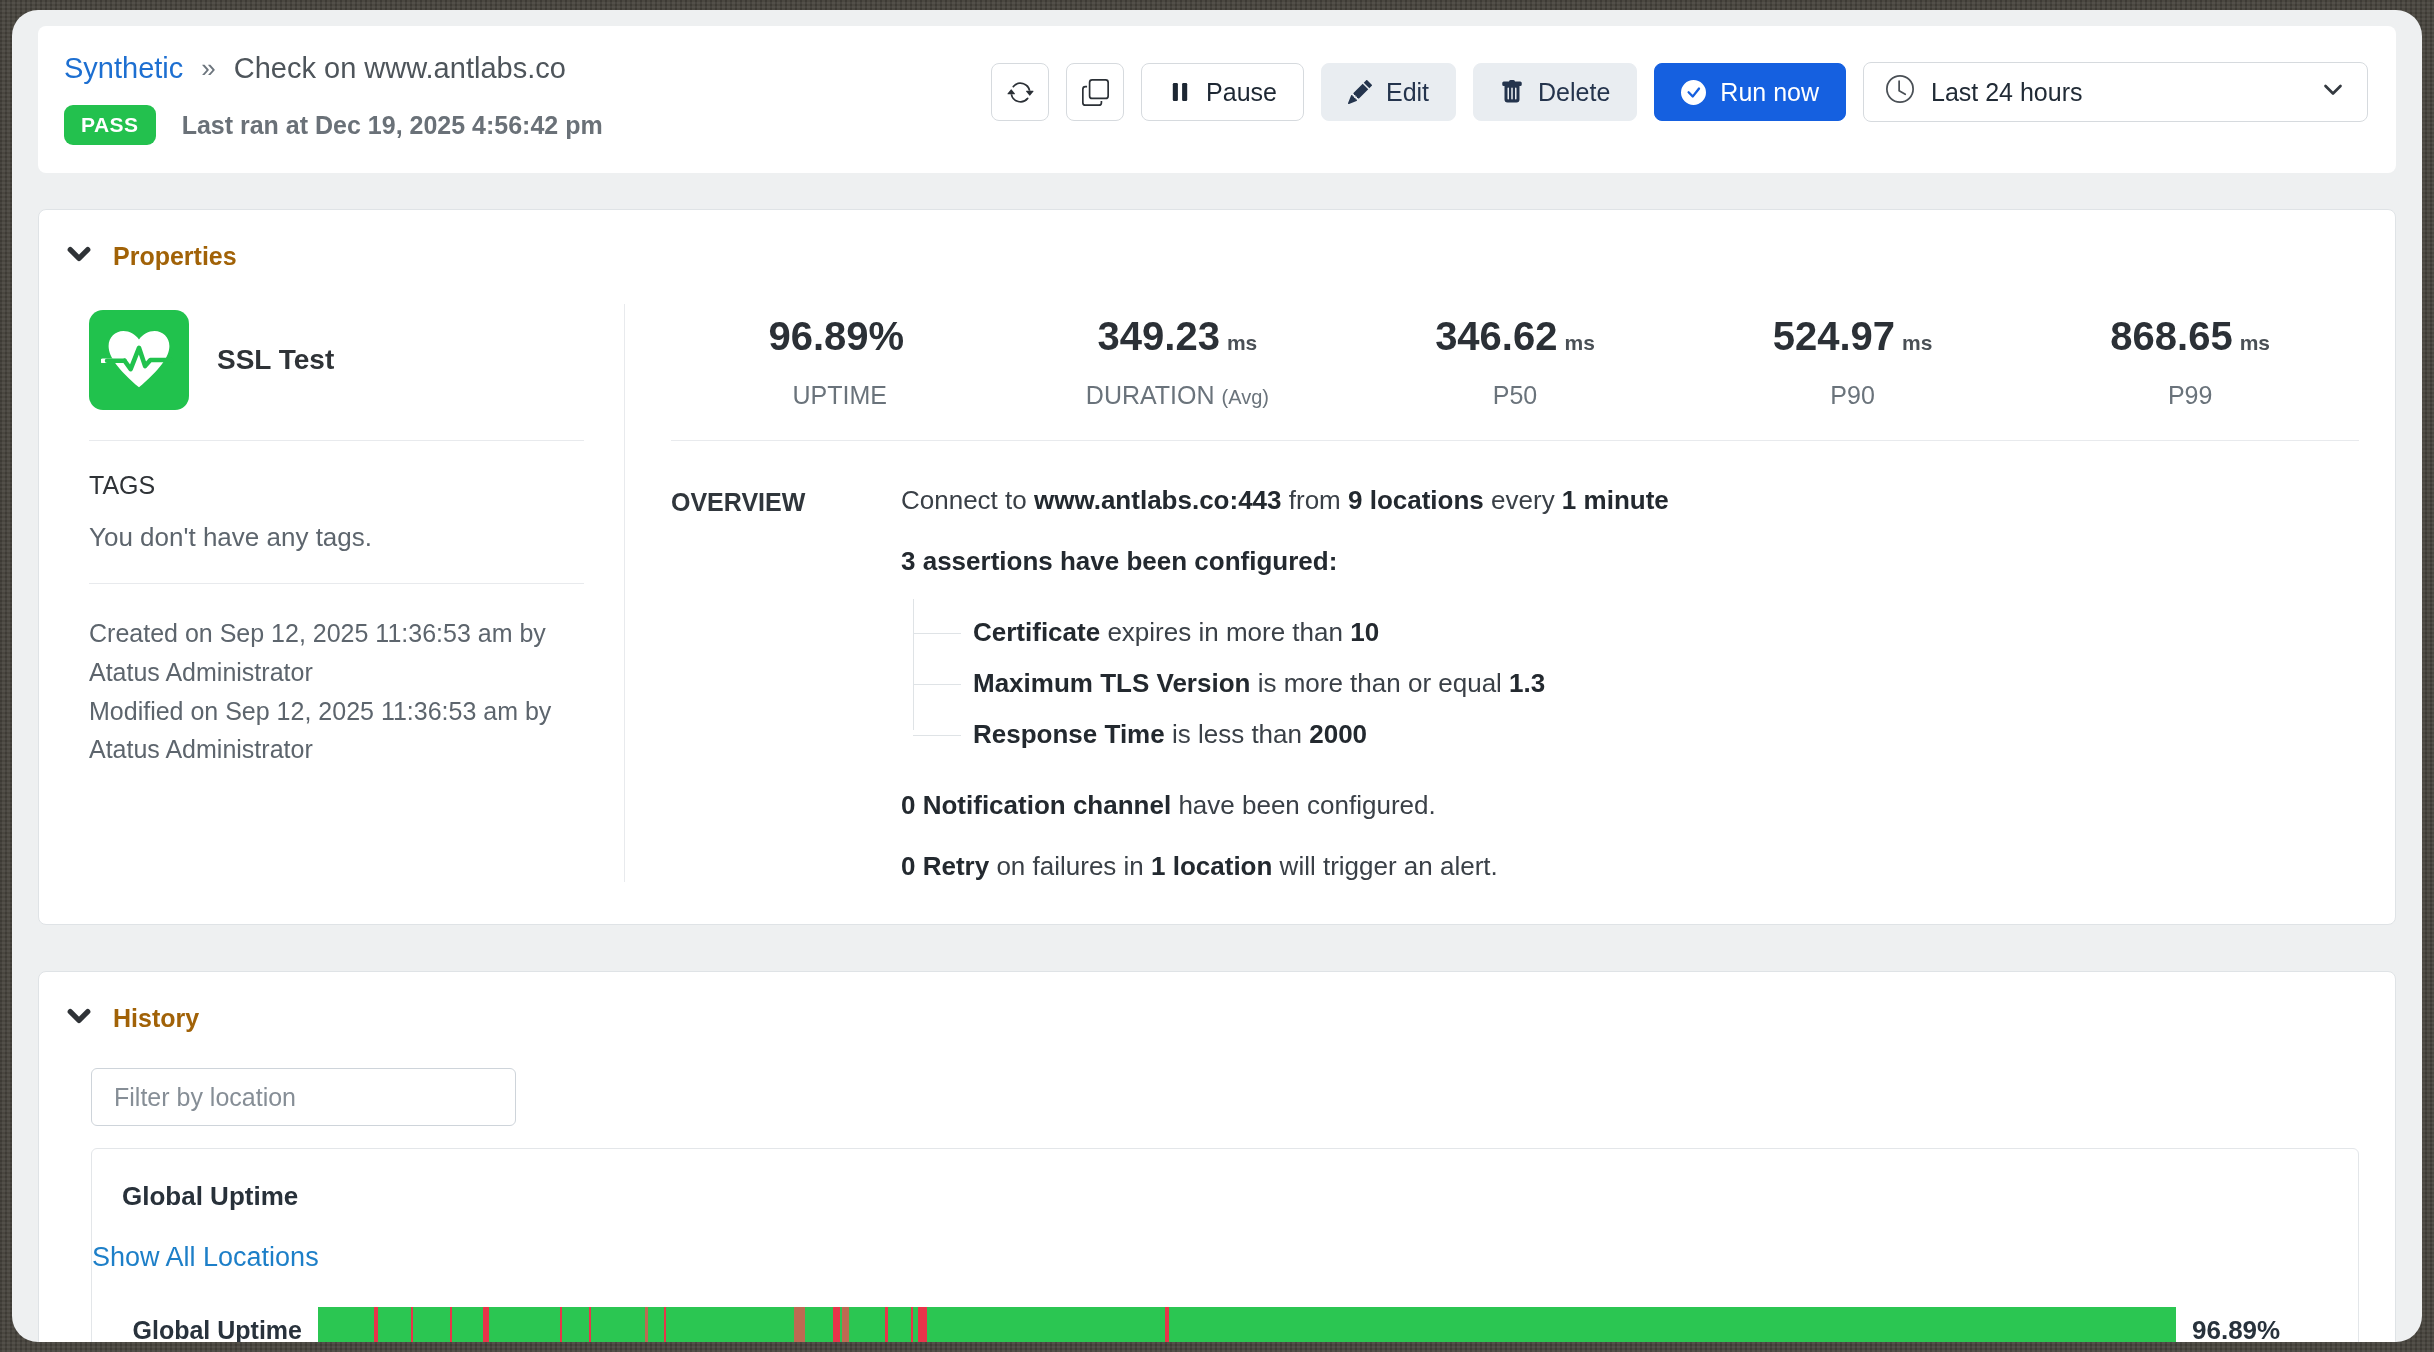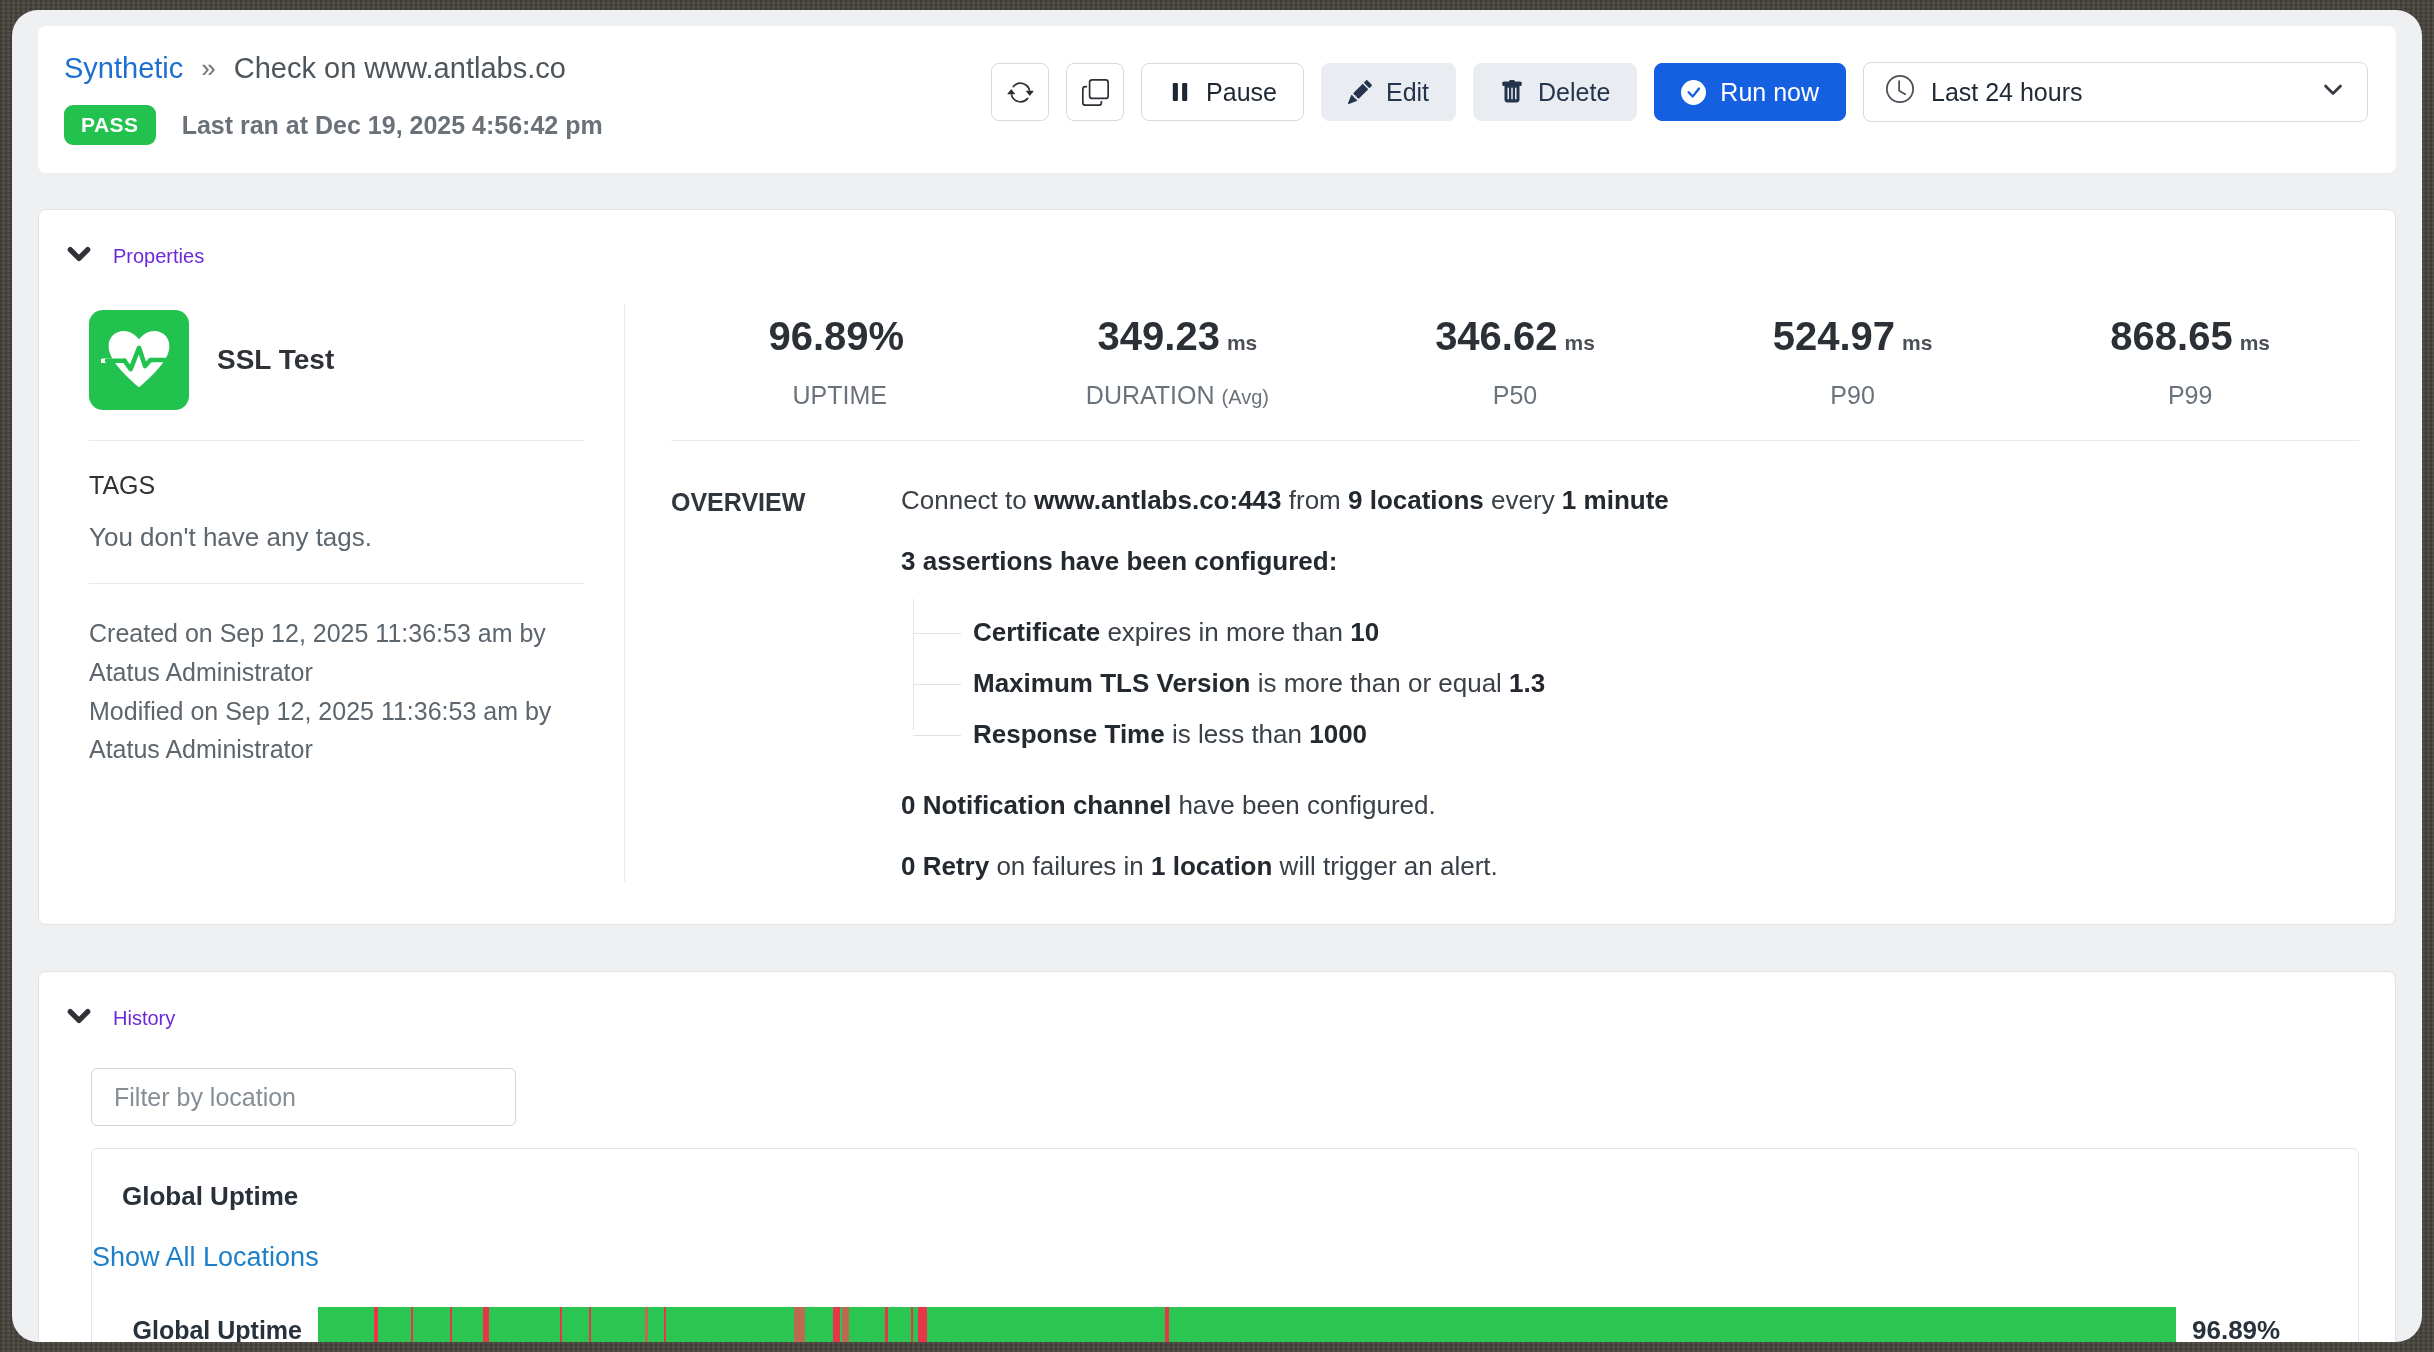--- a/index.html
+++ b/index.html
@@ -31,21 +31,21 @@
   .btn svg{display:block;}
   .icon-btn{width:58px;justify-content:center;background:#fff;border:1px solid #d6dade;color:#212b36;}
   .btn-outline{padding:0 26px;background:#fff;border:1px solid #d6dade;color:#1d2733;}
   .btn-soft{padding:0 26px;background:#e9edf1;border:1px solid #e9edf1;color:#24344d;}
   .btn-primary{padding:0 26px;background:#1560e0;border:1px solid #1560e0;color:#fff;}
   .select-box{display:flex;align-items:center;gap:17px;width:505px;height:60px;background:#fff;border:1px solid #d6dade;border-radius:8px;font-size:25px;color:#212b36;padding:0 22px;box-sizing:border-box;cursor:pointer;}
   .select-box .chev{margin-left:auto;}
   
   .card{background:#fff;border:1px solid #dfe3e6;border-radius:8px;box-sizing:border-box;}
   .section-header{display:flex;align-items:center;gap:20px;cursor:pointer;}
-  .section-title{font-size:20px;font-weight:400;color:#6d28d9;}
+  .section-title{font-size:25px;font-weight:700;color:#a16207;}
   
   .properties-card{margin-top:36px;padding:30px 36px 42px 26px;}
   .props-body{display:flex;margin-top:32px;}
   .props-left{width:560px;padding:6px 40px 0 24px;border-right:1px solid #e8eaed;box-sizing:border-box;}
   .check-type{display:flex;align-items:center;gap:28px;}
   .check-icon{width:100px;height:100px;border-radius:14px;background:#21c24d;display:flex;align-items:center;justify-content:center;}
   .check-name{font-size:28px;font-weight:bold;color:#2f3337;}
   .props-left hr{border:none;border-top:1px solid #e8eaed;margin:30px 0;}
   .tags-title{font-size:25px;font-weight:normal;color:#2f3337;}
   .tags-empty{font-size:26px;color:#5d656d;margin-top:22px;}
@@ -221,21 +221,21 @@
         <hr class="stats-divider">
 
         <div class="overview-row">
           <div class="ov-label">OVERVIEW</div>
           <div class="ov-body">
             <p><span>Connect to </span><strong>www.antlabs.co:443</strong><span> from </span><strong>9 locations</strong><span> every </span><strong>1 minute</strong></p>
             <p><strong>3 assertions have been configured:</strong></p>
             <div class="assert-list">
               <div class="assert-item"><strong>Certificate</strong><span> expires in more than </span><strong>10</strong></div>
               <div class="assert-item"><strong>Maximum TLS Version</strong><span> is more than or equal </span><strong>1.3</strong></div>
-              <div class="assert-item"><strong>Response Time</strong><span> is less than </span><strong>1000</strong></div>
+              <div class="assert-item"><strong>Response Time</strong><span> is less than </span><strong>2000</strong></div>
             </div>
             <p><strong>0 Notification channel</strong><span> have been configured.</span></p>
             <p style="margin-bottom:0;"><strong>0 Retry</strong><span> on failures in </span><strong>1 location</strong><span> will trigger an alert.</span></p>
           </div>
         </div>
       </div>
     </div>
   </div>
 
   <div class="card history-card">

